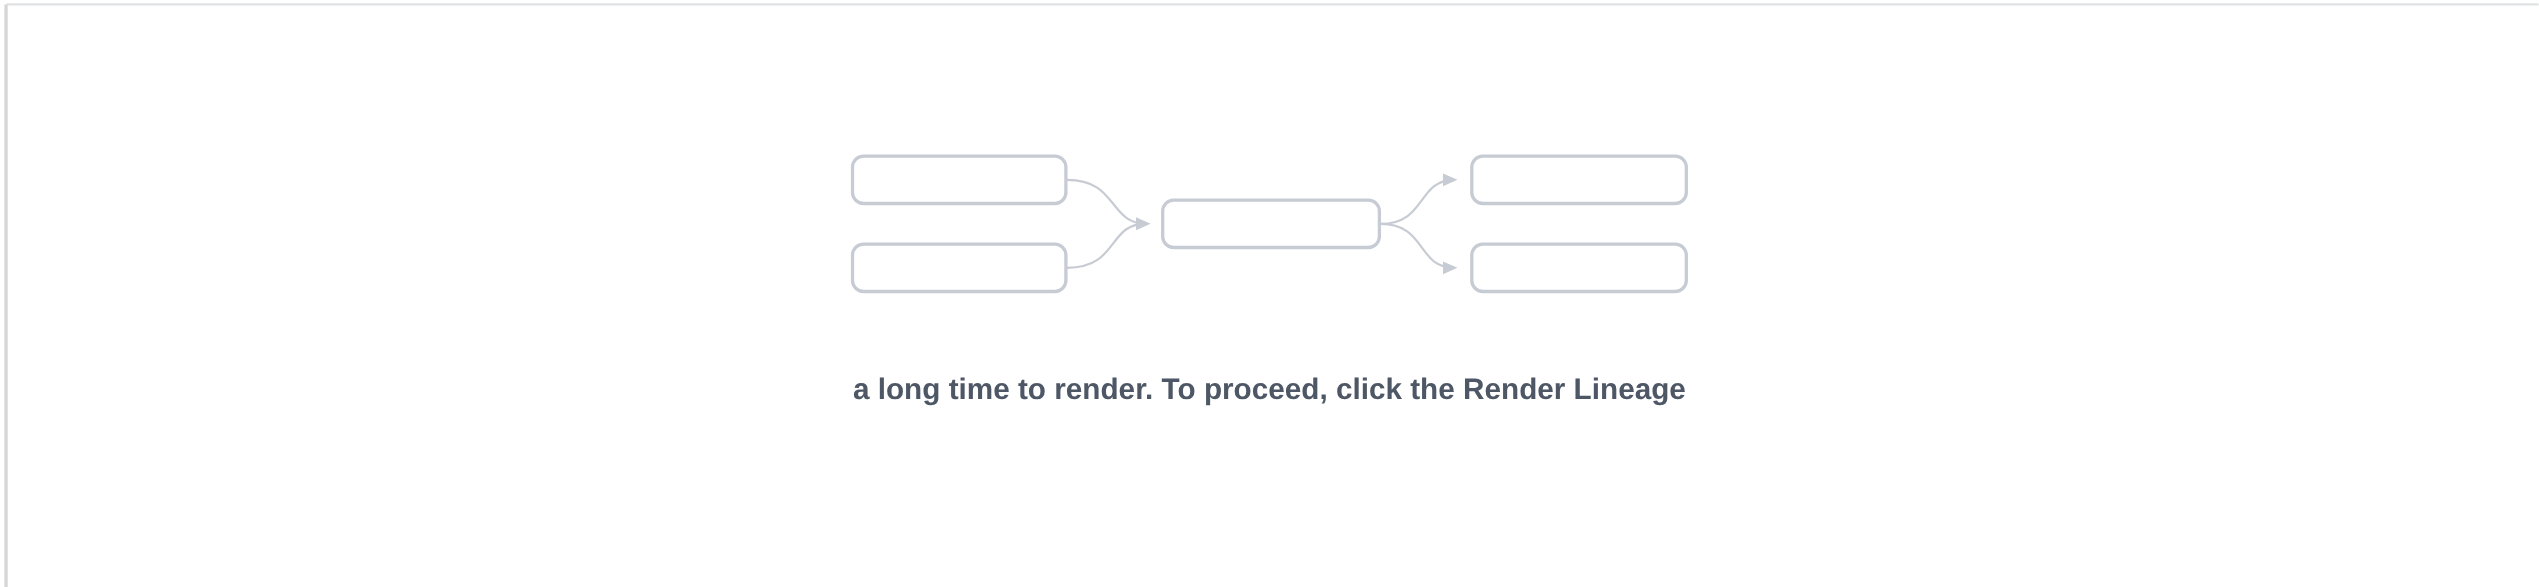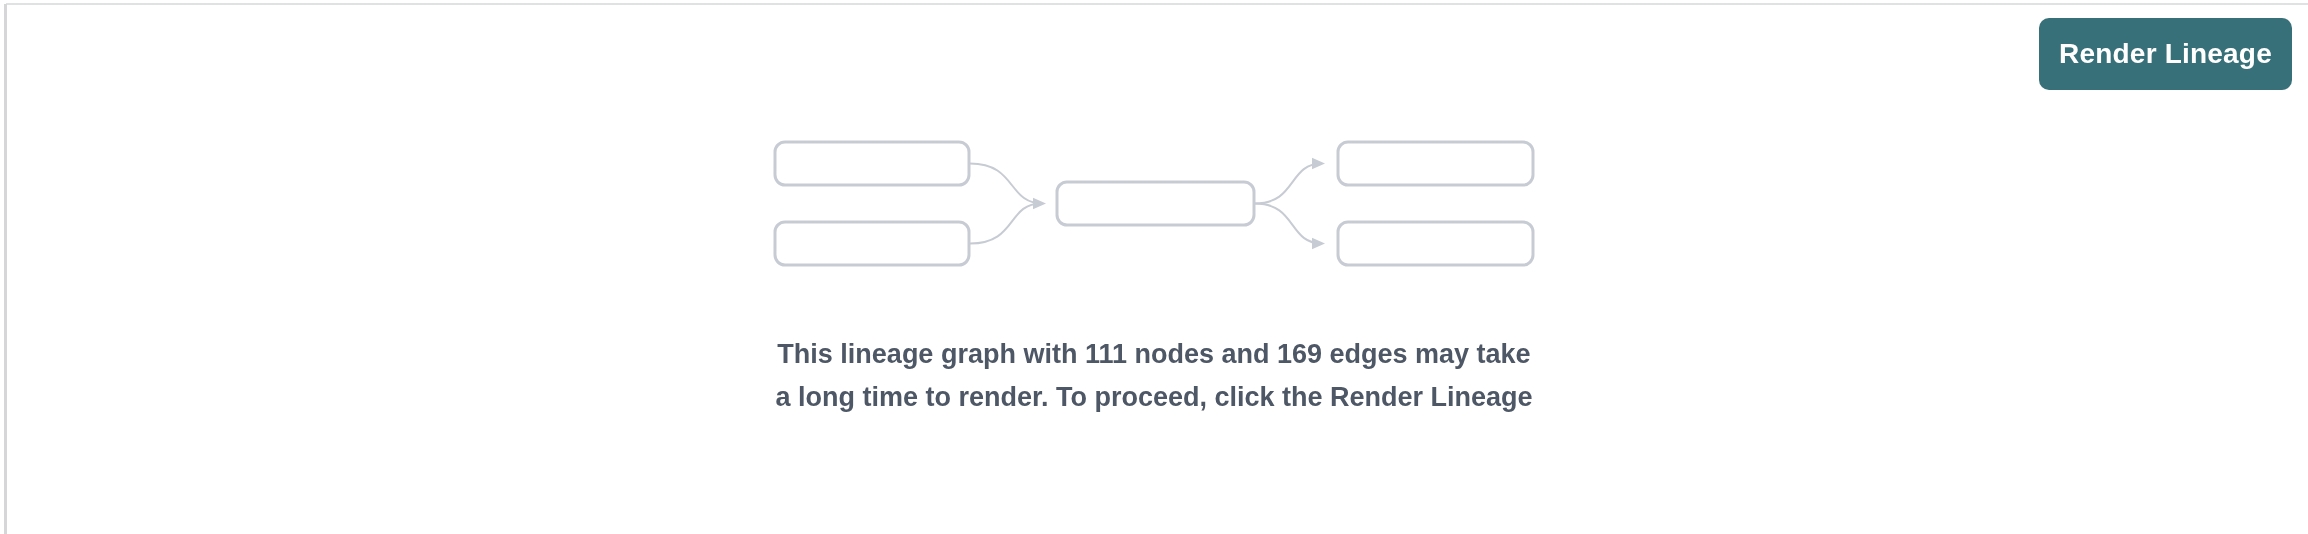--- a/index.html
+++ b/index.html
@@ -65,21 +65,20 @@
   .warning-line { white-space: nowrap; }
 </style>
 </head>
 <body>
 
 <div class="pane">
 
   <div class="top-border"></div>
   <div class="left-divider"></div>
 
-  <button class="render-btn">Render Lineage</button>
 
   <div class="empty-state">
 
     <svg class="preview-svg" width="762" height="130" viewBox="0 0 762 130">
       <defs>
         <marker id="arrow" viewBox="0 0 10 10" refX="7" refY="5" markerWidth="7.5" markerHeight="7.5" orient="auto">
           <path d="M0,1 L9,5 L0,9 z" fill="#c7cbd3"></path>
         </marker>
       </defs>
 
@@ -89,18 +88,17 @@
       <path class="preview-edge" d="M482,63.5 C524,63.5 515,103.5 549,103.5" marker-end="url(#arrow)"></path>
 
       <rect class="preview-node" x="2" y="2" width="194" height="43" rx="10"></rect>
       <rect class="preview-node" x="2" y="82" width="194" height="43" rx="10"></rect>
       <rect class="preview-node" x="284" y="42" width="197" height="43" rx="10"></rect>
       <rect class="preview-node" x="565" y="2" width="195" height="43" rx="10"></rect>
       <rect class="preview-node" x="565" y="82" width="195" height="43" rx="10"></rect>
     </svg>
 
     <div class="warning-message">
-      <div class="warning-line">This lineage graph with 111 nodes and 169 edges may take</div>
       <div class="warning-line">a long time to render. To proceed, click the Render Lineage</div>
     </div>
 
   </div>
 </div>
 
 </body></html>

